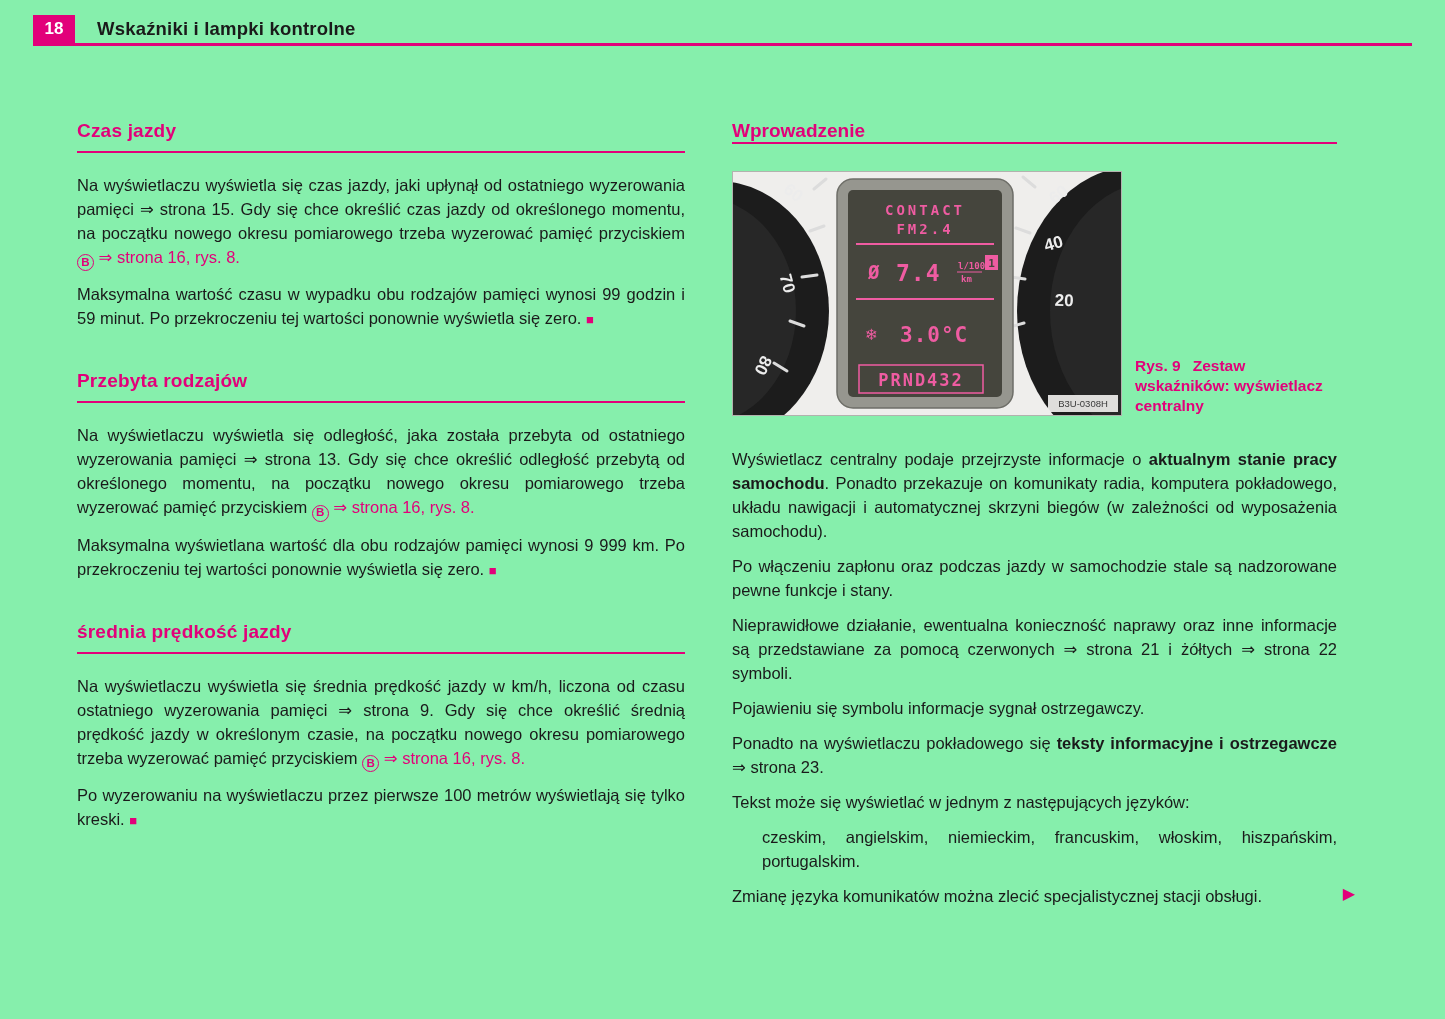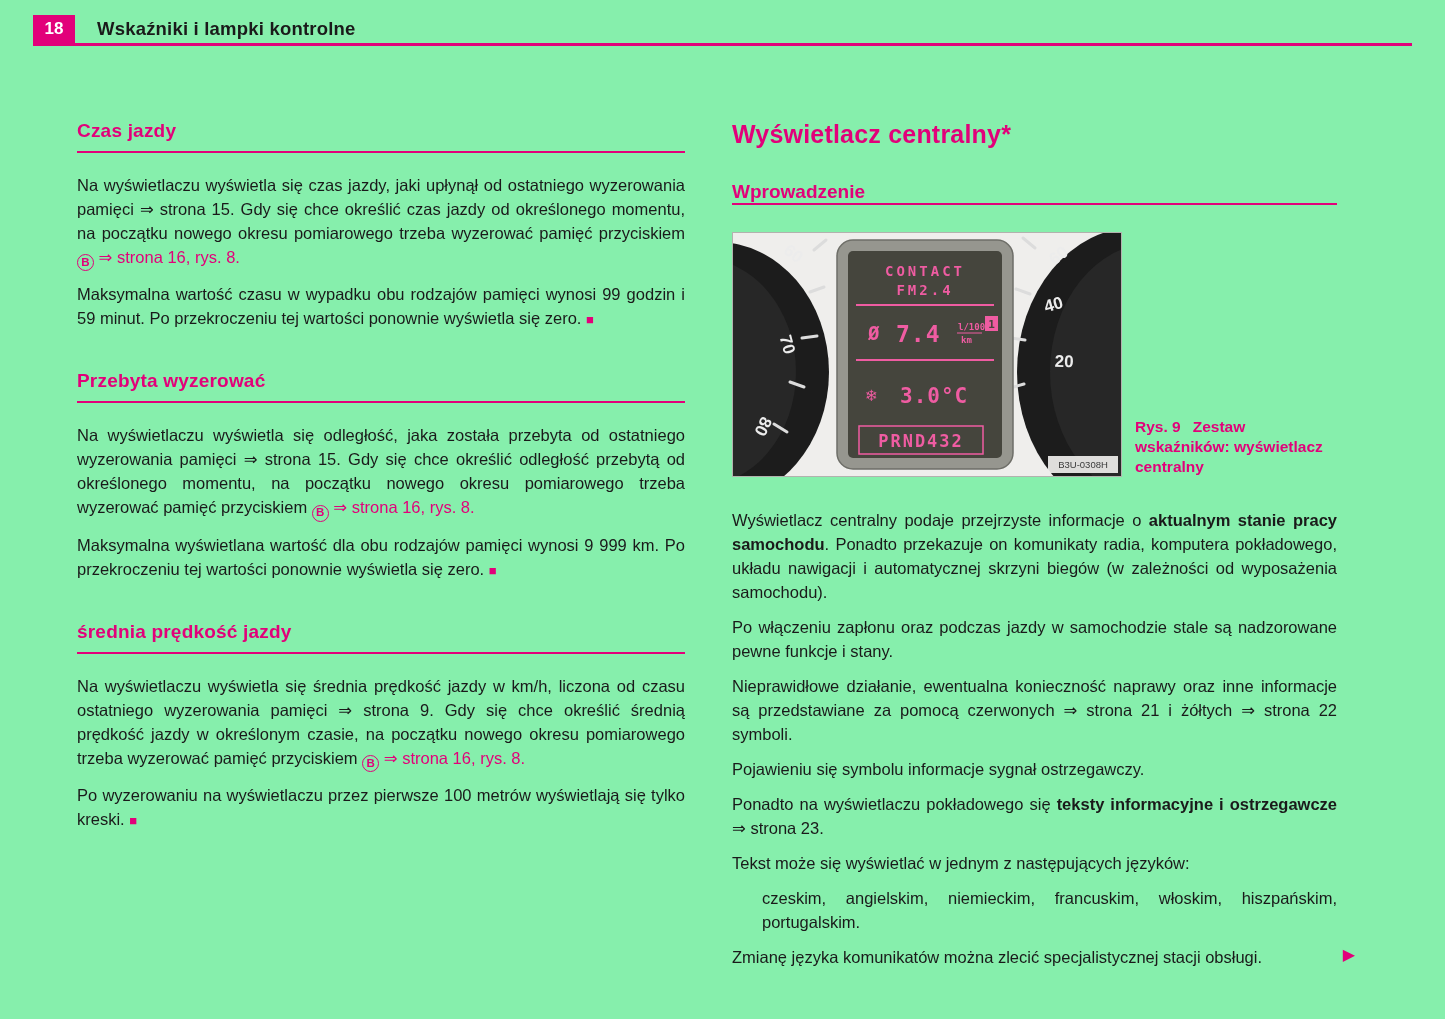--- a/index.html
+++ b/index.html
@@ -55,33 +55,32 @@
 
   <div class="content">
 
     <div class="col-left">
         <section class="section">
           <h2>Czas jazdy</h2>
           <p class="para"><span>Na wyświetlaczu wyświetla się czas jazdy, jaki upłynął od ostatniego wyzerowania pamięci ⇒ strona 15. Gdy się chce określić czas jazdy od określonego momentu, na początku nowego okresu pomiarowego trzeba wyzerować pamięć przyciskiem </span><span class="circle-b">B</span><span> </span><span class="link">⇒ strona 16, rys. 8.</span></p>
           <p class="para"><span>Maksymalna wartość czasu w wypadku obu rodzajów pamięci wynosi 99 godzin i 59 minut. Po przekroczeniu tej wartości ponownie wyświetla się zero. </span><span class="marker">■</span></p>
         </section>
         <section class="section">
-          <h2>Przebyta wyzerować</h2>
-          <p class="para"><span>Na wyświetlaczu wyświetla się odległość, jaka została przebyta od ostatniego wyzerowania pamięci ⇒ strona 15. Gdy się chce określić odległość przebytą od określonego momentu, na początku nowego okresu pomiarowego trzeba wyzerować pamięć przyciskiem </span><span class="circle-b">B</span><span> </span><span class="link">⇒ strona 16, rys. 8.</span></p>
+          <h2>Przebyta rodzajów</h2>
+          <p class="para"><span>Na wyświetlaczu wyświetla się odległość, jaka została przebyta od ostatniego wyzerowania pamięci ⇒ strona 13. Gdy się chce określić odległość przebytą od określonego momentu, na początku nowego okresu pomiarowego trzeba wyzerować pamięć przyciskiem </span><span class="circle-b">B</span><span> </span><span class="link">⇒ strona 16, rys. 8.</span></p>
           <p class="para"><span>Maksymalna wyświetlana wartość dla obu rodzajów pamięci wynosi 9 999 km. Po przekroczeniu tej wartości ponownie wyświetla się zero. </span><span class="marker">■</span></p>
         </section>
         <section class="section">
           <h2>średnia prędkość jazdy</h2>
           <p class="para"><span>Na wyświetlaczu wyświetla się średnia prędkość jazdy w km/h, liczona od czasu ostatniego wyzerowania pamięci ⇒ strona 9. Gdy się chce określić średnią prędkość jazdy w określonym czasie, na początku nowego okresu pomiarowego trzeba wyzerować pamięć przyciskiem </span><span class="circle-b">B</span><span> </span><span class="link">⇒ strona 16, rys. 8.</span></p>
           <p class="para"><span>Po wyzerowaniu na wyświetlaczu przez pierwsze 100 metrów wyświetlają się tylko kreski. </span><span class="marker">■</span></p>
         </section>
       </div>
 
     <div class="col-right">
-      <h1 class="right-title">Wyświetlacz centralny*</h1>
       <h2 class="intro-heading">Wprowadzenie</h2>
 
       <div class="figure-row">
         <svg class="figure-img" width="390" height="245" viewBox="0 0 390 245" role="img">
 
           <rect x="0" y="0" width="390" height="245" fill="#efeeec"></rect>
 
           <g>
             <ellipse cx="-15" cy="140" rx="112" ry="130" fill="#1c1c1c"></ellipse>
             <ellipse cx="-32" cy="140" rx="96" ry="114" fill="#272727"></ellipse>

